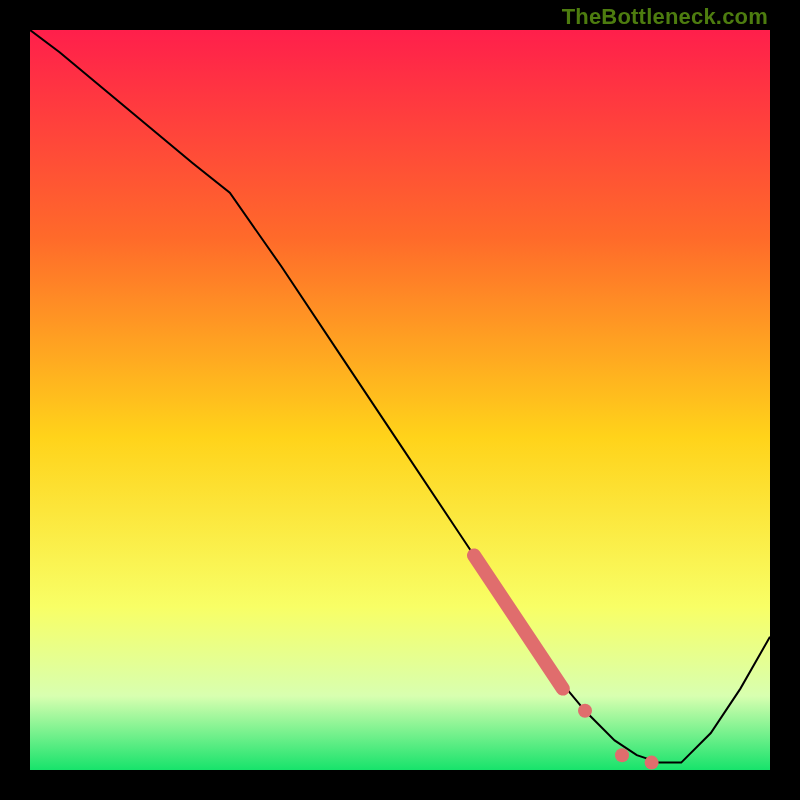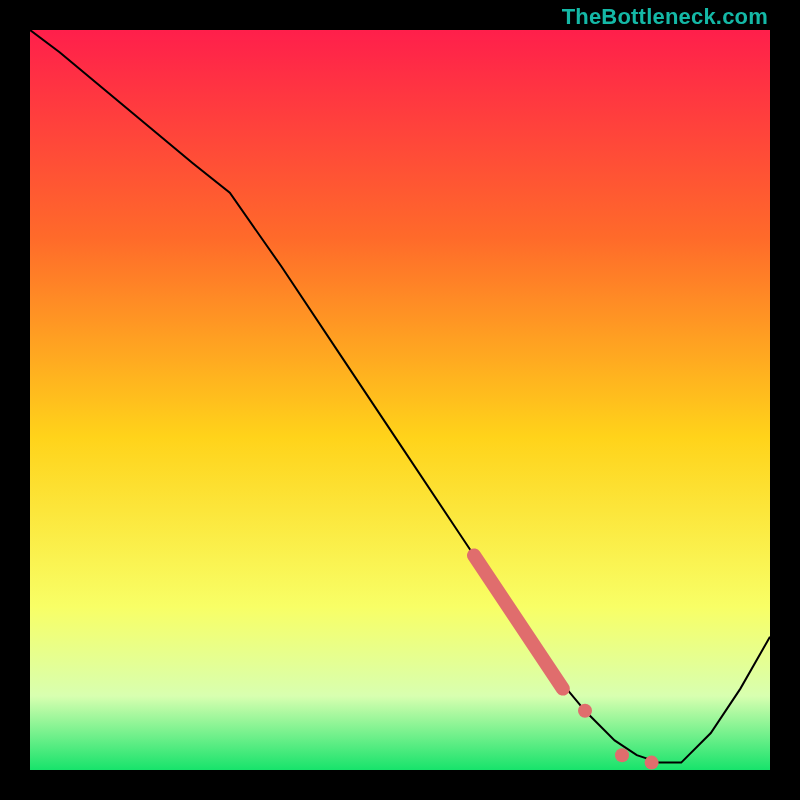--- a/index.html
+++ b/index.html
@@ -26,21 +26,21 @@
     height: 740px;
     overflow: hidden;
   }
   .watermark {
     position: absolute;
     top: 4px;
     right: 32px;
     font-family: Arial, Helvetica, sans-serif;
     font-size: 22px;
     font-weight: 600;
-    color: #14b8a6;
+    color: #4d7c0f;
     letter-spacing: 0.2px;
   }
   svg {
     position: absolute;
     left: 0;
     top: 0;
   }
 </style>
 </head>
 <body>

